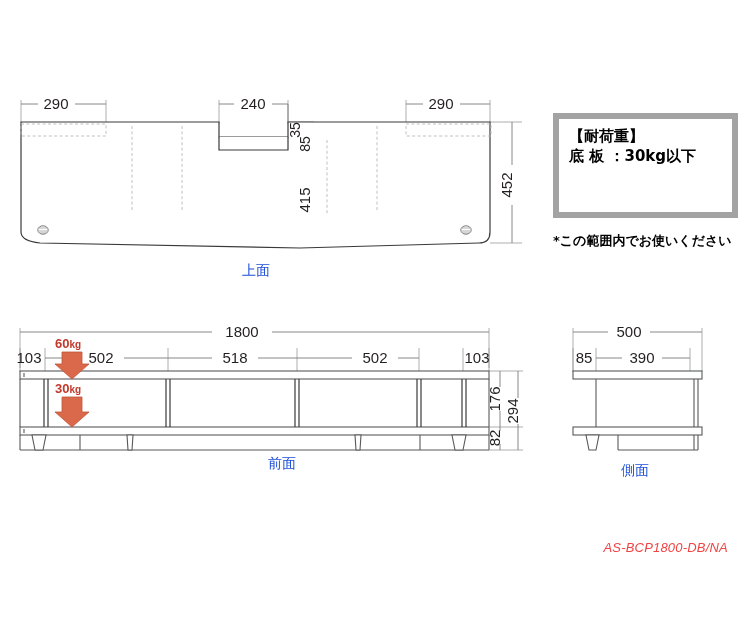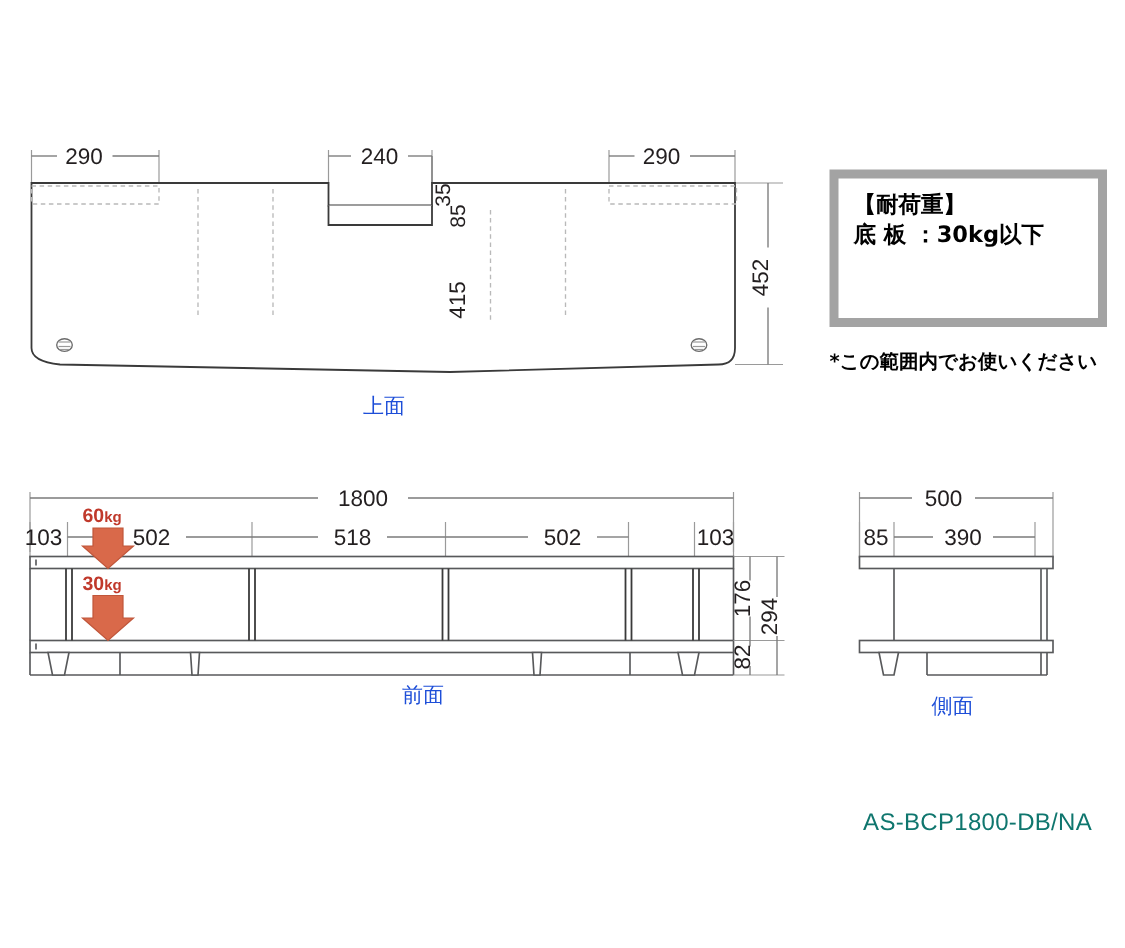--- a/index.html
+++ b/index.html
@@ -100,24 +100,25 @@
     position: absolute;
     font-family: "DejaVu Sans", "Liberation Sans", sans-serif;
     font-size: 13px;
     font-weight: bold;
     color: #000000;
     white-space: nowrap;
   }
   .model-label {
     position: absolute;
     font-family: "Liberation Sans", "DejaVu Sans", sans-serif;
-    font-size: 16px;
-    color: #0f766e;
+    font-size: 13px;
+    color: #ef4444;
     white-space: nowrap;
     letter-spacing: 0.2px;
+    font-style: italic;
   }
   .view-caption {
     position: absolute;
     font-family: "DejaVu Sans", "Liberation Sans", sans-serif;
     font-size: 14px;
     color: #1d4ed8;
     white-space: nowrap;
     text-align: center;
   }
 </style>

